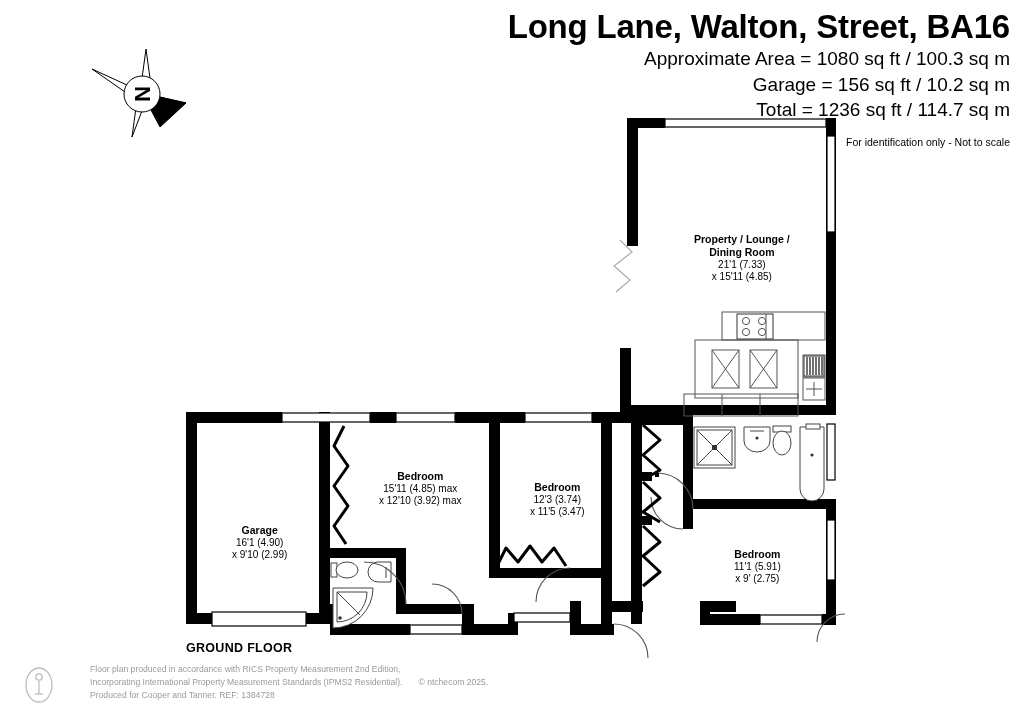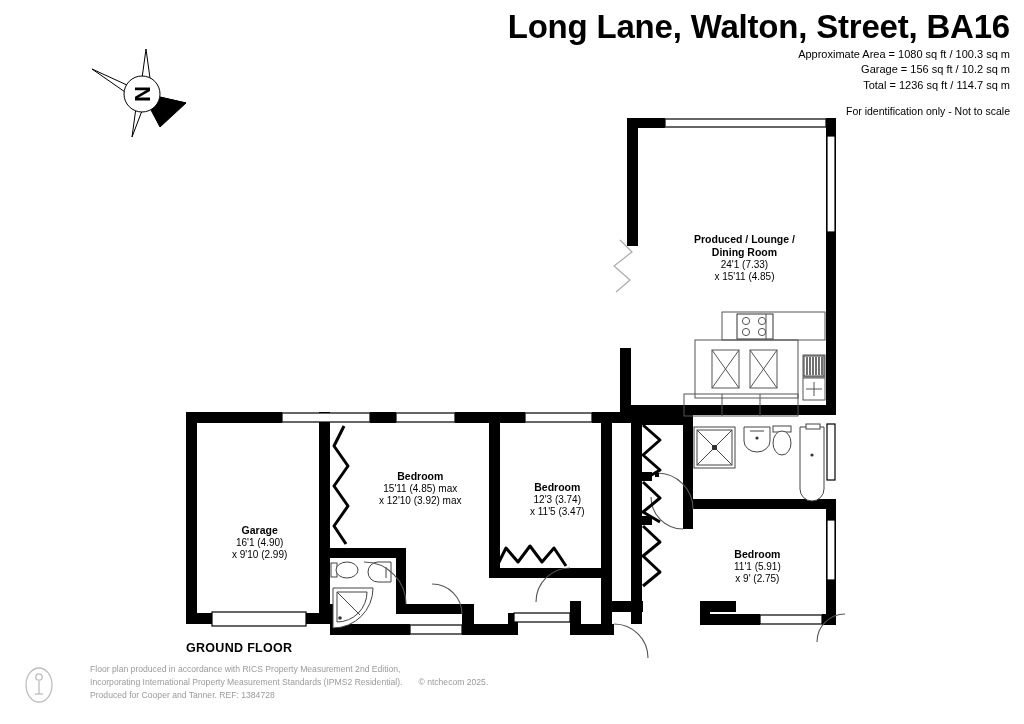--- a/index.html
+++ b/index.html
@@ -3,21 +3,21 @@
 <meta charset="utf-8">
 <title>Floor Plan</title>
 <style>
   html,body{margin:0;padding:0;background:#ffffff;}
   body{width:1024px;height:724px;position:relative;overflow:hidden;
        font-family:"Liberation Sans", sans-serif;color:#000;}
 
   
   #header{position:absolute;right:14px;top:8px;text-align:right;}
   #plan-title{font-size:33px;font-weight:bold;letter-spacing:-0.2px;line-height:1.15;white-space:nowrap;}
-  .area-line{font-size:11px;line-height:1.30;white-space:nowrap;margin-top:1px;}
+  .area-line{font-size:19px;line-height:1.30;white-space:nowrap;margin-top:1px;}
   #disclaimer{font-size:10.5px;line-height:1.2;margin-top:13px;white-space:nowrap;}
 
   
   #compass{position:absolute;left:86px;top:47px;width:108px;height:92px;}
 
   
   #plan{position:absolute;left:0;top:0;width:1024px;height:724px;}
 
   
   .room-label{position:absolute;text-align:center;line-height:1.22;white-space:nowrap;}
@@ -261,23 +261,23 @@
     <polyline points="643,526 660,542 643,556 660,572 643,586"></polyline>
   </g>
 
   <g fill="none" stroke="#aaaaaa" stroke-width="1.2">
     <polyline points="620,240 632,252 614,266 630,280 616,292"></polyline>
   </g>
 
 </svg>
 
 <div class="room-label" id="label-kitchen">
-  <div class="room-name">Produced / Lounge /</div>
+  <div class="room-name">Property / Lounge /</div>
   <div class="room-name">Dining Room</div>
-  <div class="room-dim">24'1 (7.33)</div>
+  <div class="room-dim">21'1 (7.33)</div>
   <div class="room-dim">x 15'11 (4.85)</div>
 </div>
 
 <div class="room-label" id="label-bed1">
   <div class="room-name">Bedroom</div>
   <div class="room-dim">15'11 (4.85) max</div>
   <div class="room-dim">x 12'10 (3.92) max</div>
 </div>
 
 <div class="room-label" id="label-bed2">

